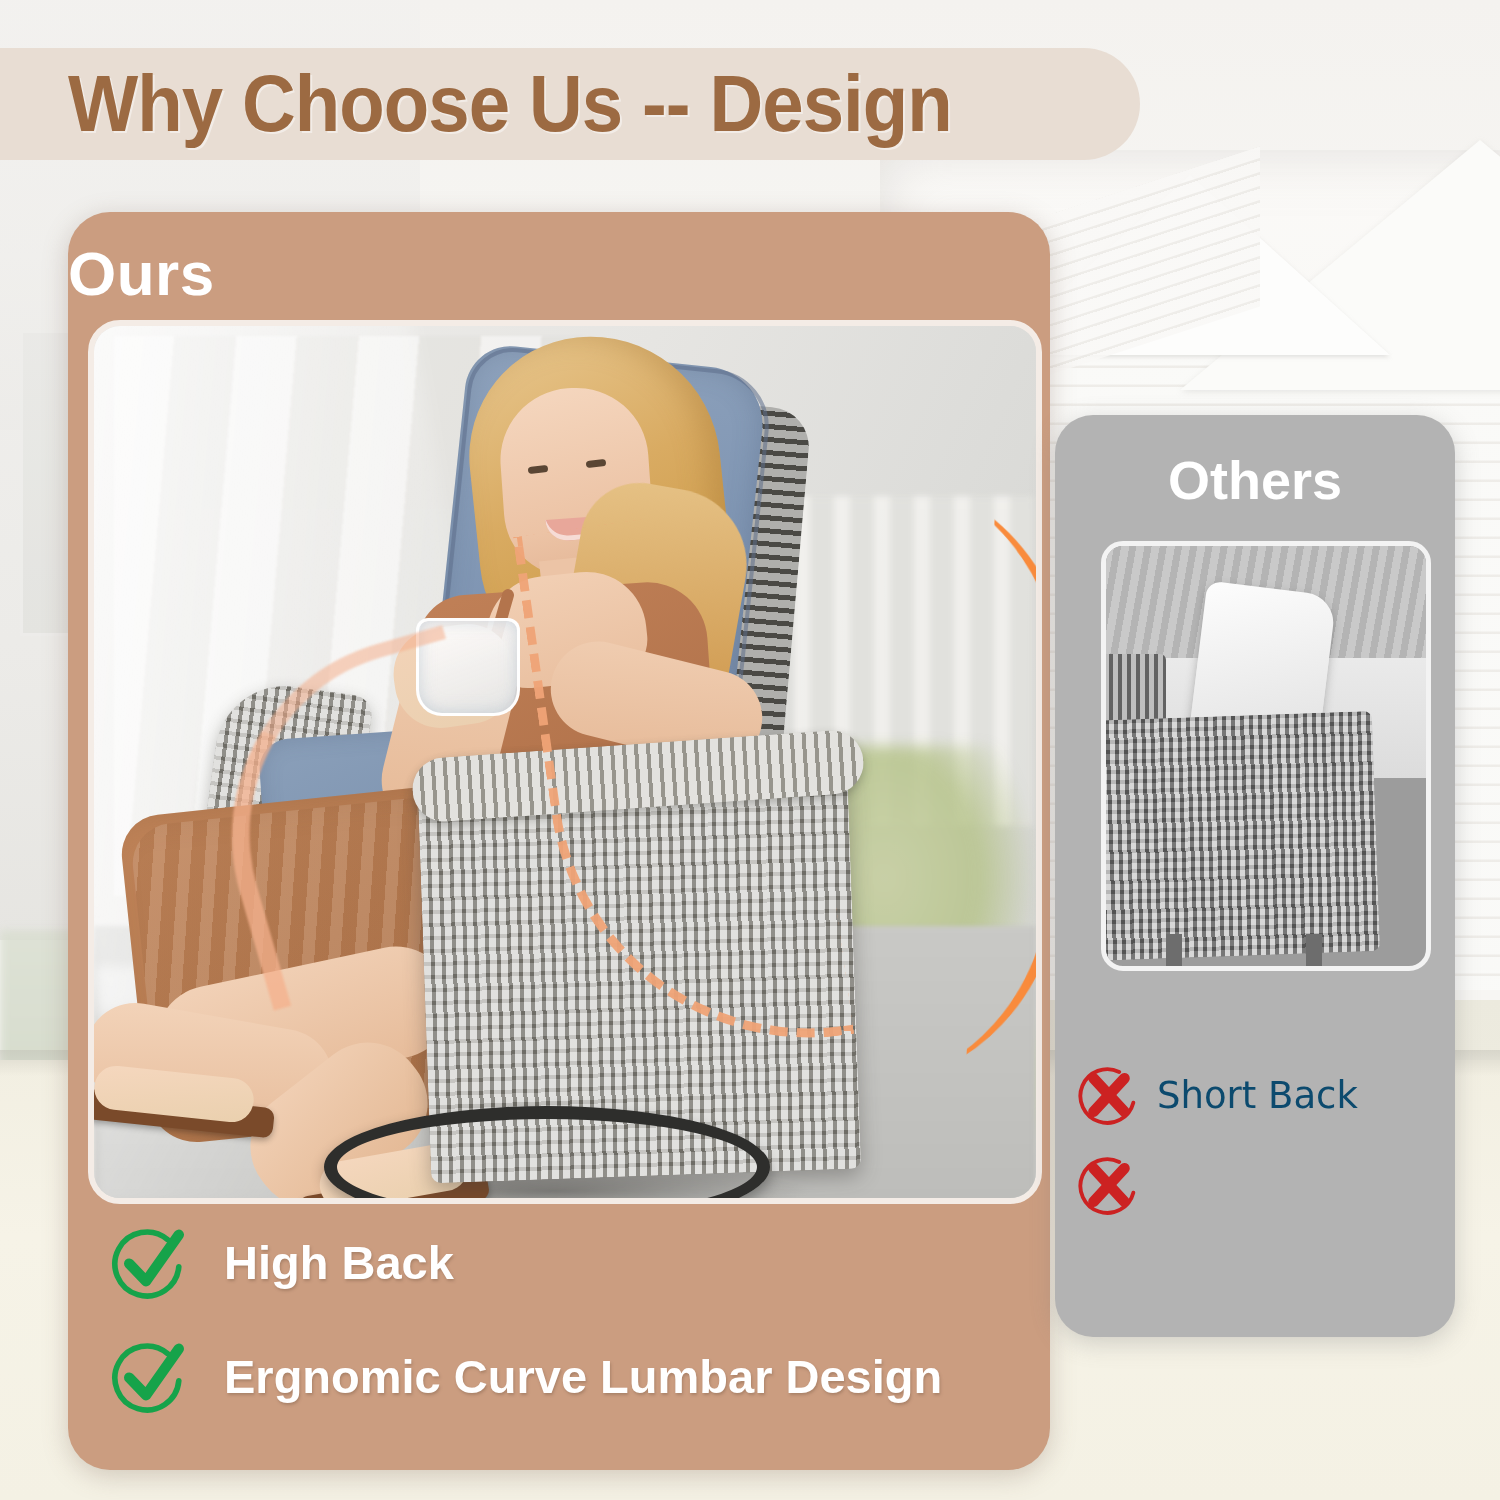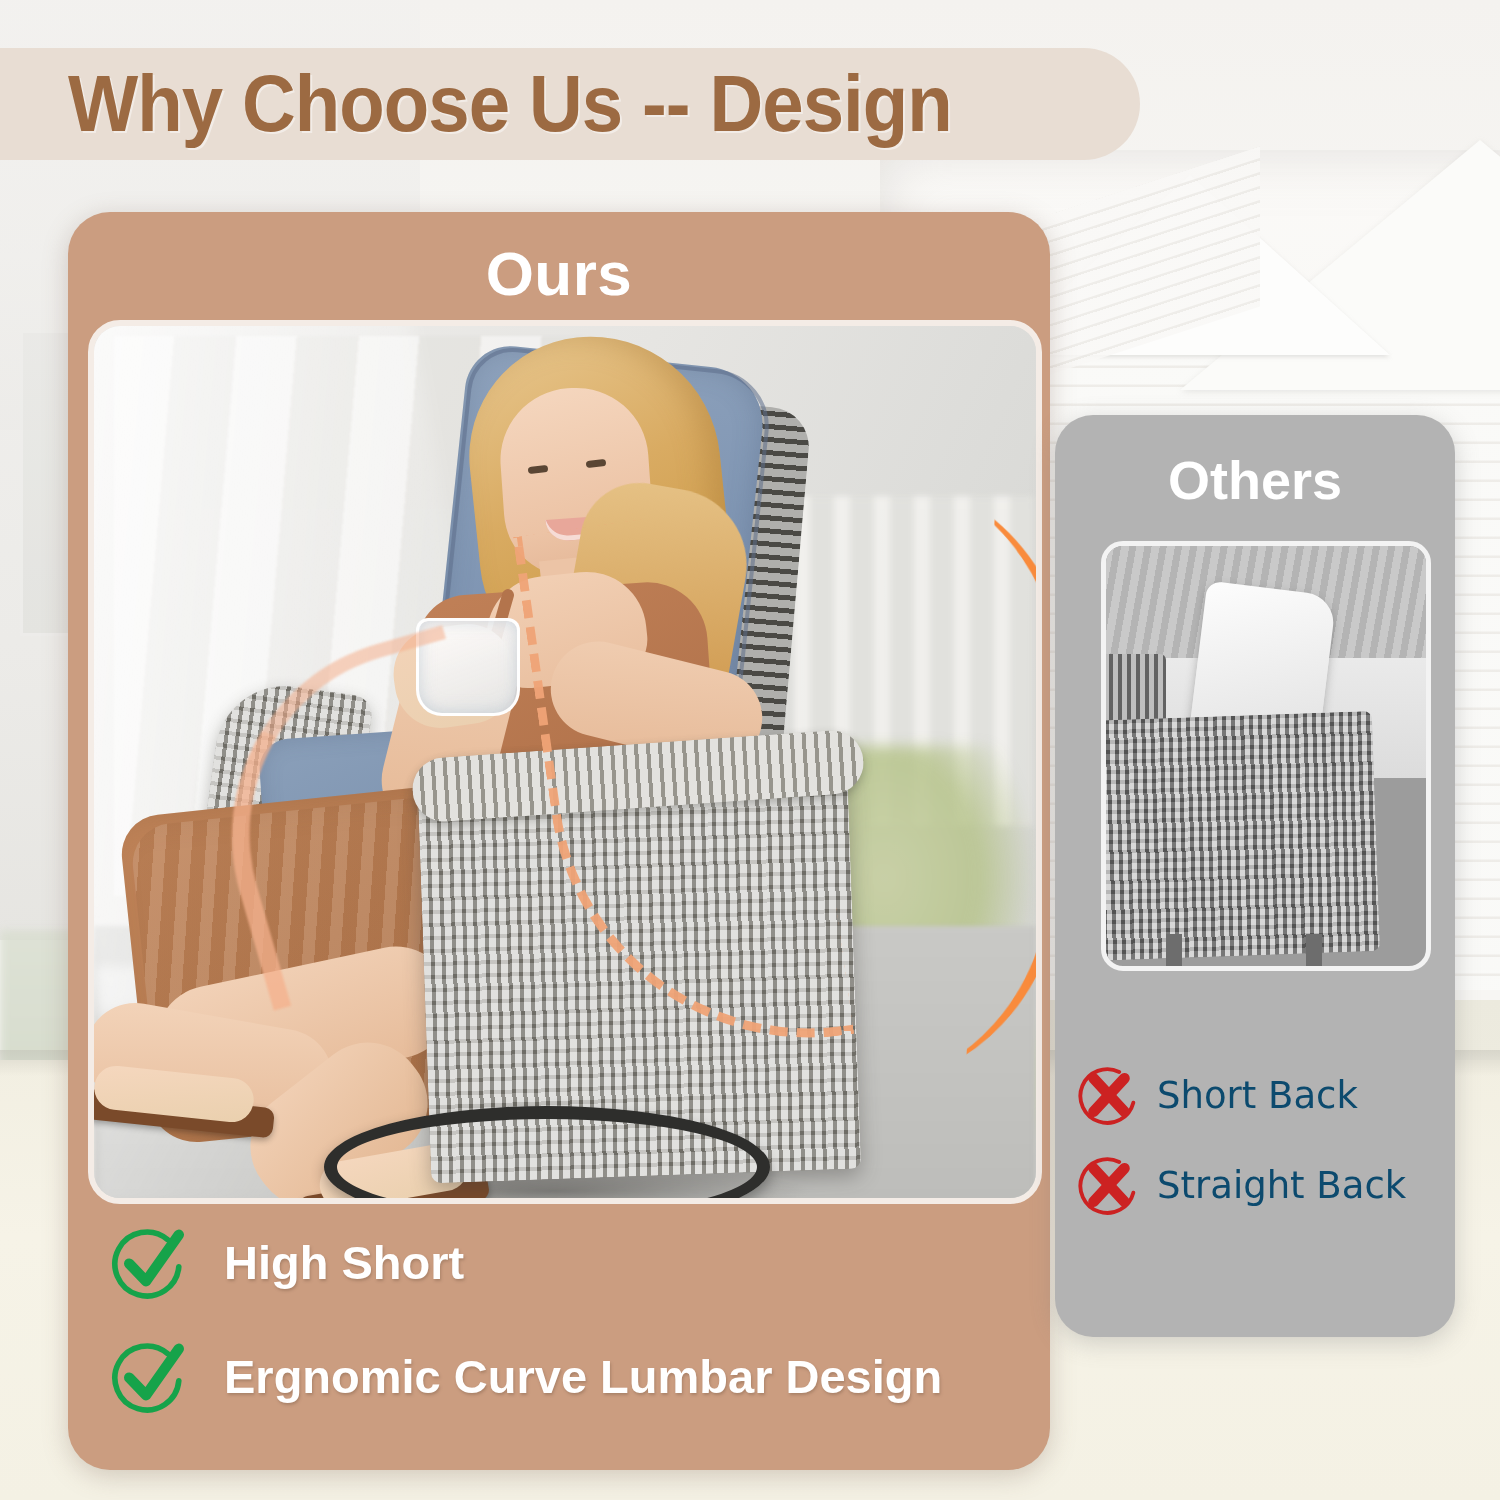--- a/index.html
+++ b/index.html
@@ -58,21 +58,21 @@
     white-space:nowrap;
   }
 
   
   .ours-panel{
     position:absolute;left:68px;top:212px;width:982px;height:1258px;
     background:#cb9d80;border-radius:42px;
     box-shadow:0 6px 26px rgba(120,95,78,.28);
   }
   .ours-title{
-    position:absolute;left:0;top:26px;width:982px;text-align:center;
+    position:absolute;left:0;top:26px;width:982px;
     font-size:62px;font-weight:bold;color:#ffffff;letter-spacing:.5px;
   }
   .ours-photo{
     position:absolute;left:20px;top:108px;width:942px;height:872px;
     border-radius:32px;border:6px solid #f4ece6;overflow:hidden;
     background:#dededc;
   }
 
   
   .ph-wall{position:absolute;left:0;top:0;width:100%;height:100%;
@@ -395,21 +395,21 @@
 
   <div class="ours-list">
 
     <div class="bullet">
       <span class="ico">
         <svg viewBox="0 0 100 100" width="80" height="80">
           <path d="M72 22 A40 40 0 1 0 86 56" fill="none" stroke="#16a34a" stroke-width="7" stroke-linecap="round"></path>
           <path d="M24 52 L45 74 L86 16" fill="none" stroke="#16a34a" stroke-width="13" stroke-linecap="round" stroke-linejoin="round"></path>
         </svg>
       </span>
-      <span class="bullet-label">High Short</span>
+      <span class="bullet-label">High Back</span>
     </div>
 
     <div class="bullet">
       <span class="ico">
         <svg viewBox="0 0 100 100" width="80" height="80">
           <path d="M72 22 A40 40 0 1 0 86 56" fill="none" stroke="#16a34a" stroke-width="7" stroke-linecap="round"></path>
           <path d="M24 52 L45 74 L86 16" fill="none" stroke="#16a34a" stroke-width="13" stroke-linecap="round" stroke-linejoin="round"></path>
         </svg>
       </span>
       <span class="bullet-label">Ergnomic Curve Lumbar Design</span>
@@ -446,17 +446,16 @@
     </div>
 
     <div class="xbullet">
       <span class="xico">
         <svg viewBox="0 0 100 100" width="64" height="64">
           <path d="M66 14 A42 42 0 1 0 88 62" fill="none" stroke="#cc2222" stroke-width="6" stroke-linecap="round"></path>
           <path d="M26 24 L74 76" stroke="#cc2222" stroke-width="17" stroke-linecap="round"></path>
           <path d="M74 24 L26 76" stroke="#cc2222" stroke-width="17" stroke-linecap="round"></path>
         </svg>
       </span>
-      <span class="xbullet-label">Straight Back</span>
     </div>
 
   </div>
 </div>
 
 </body></html>

